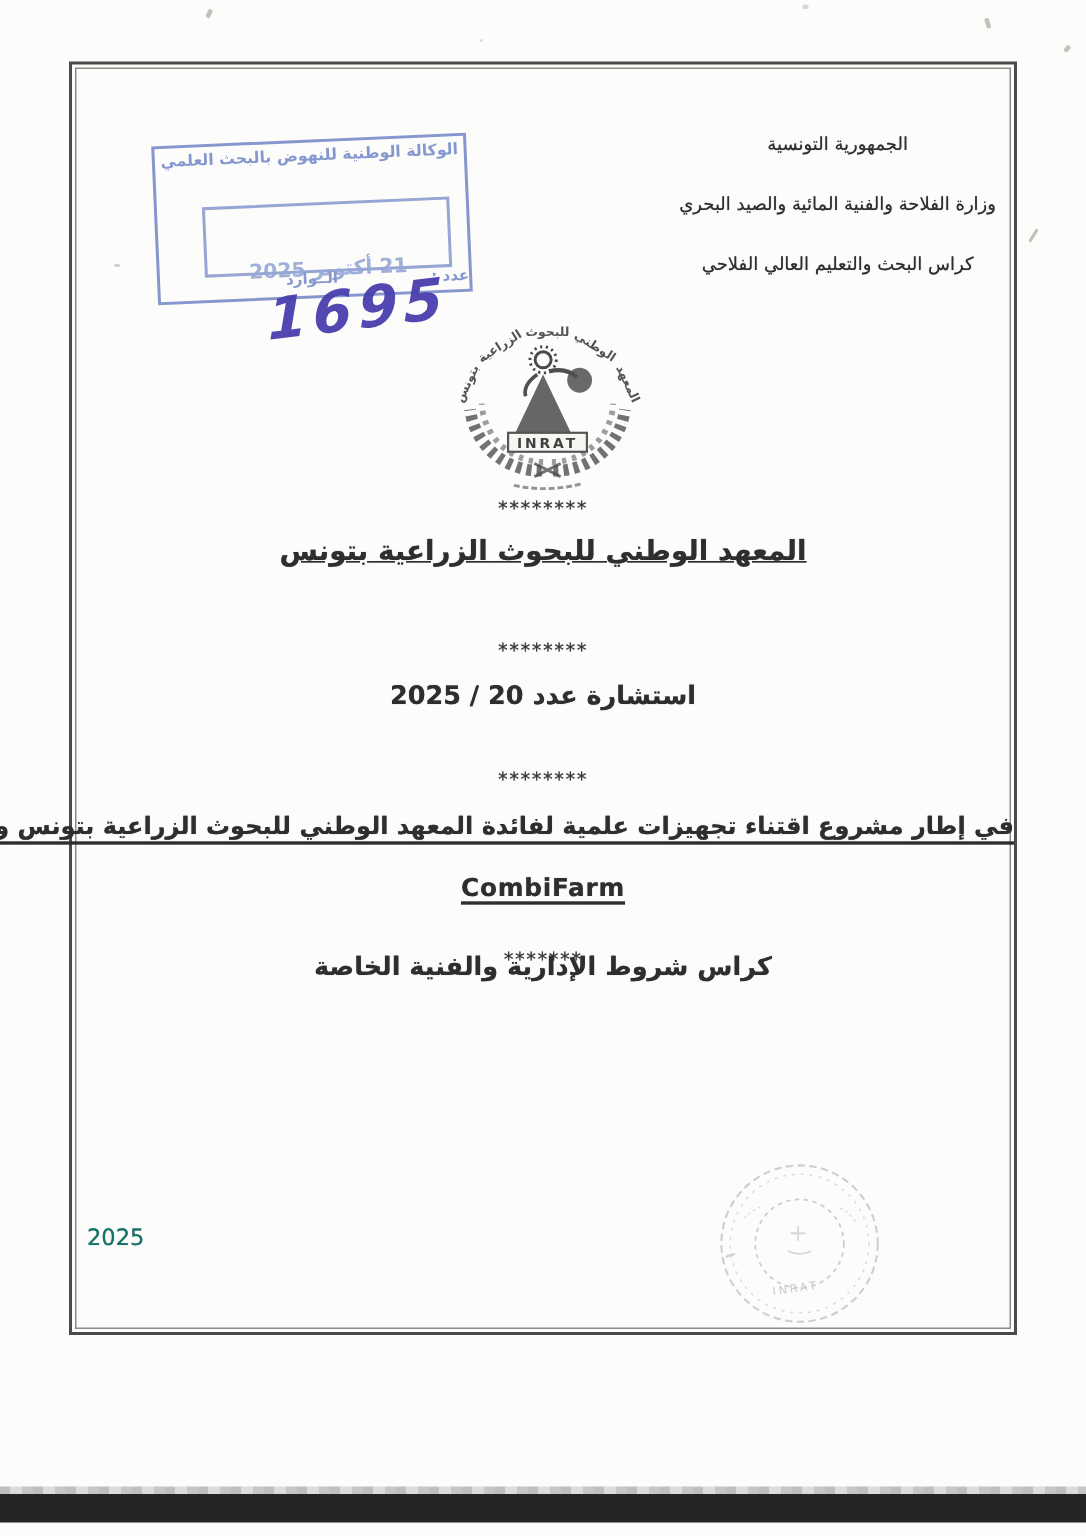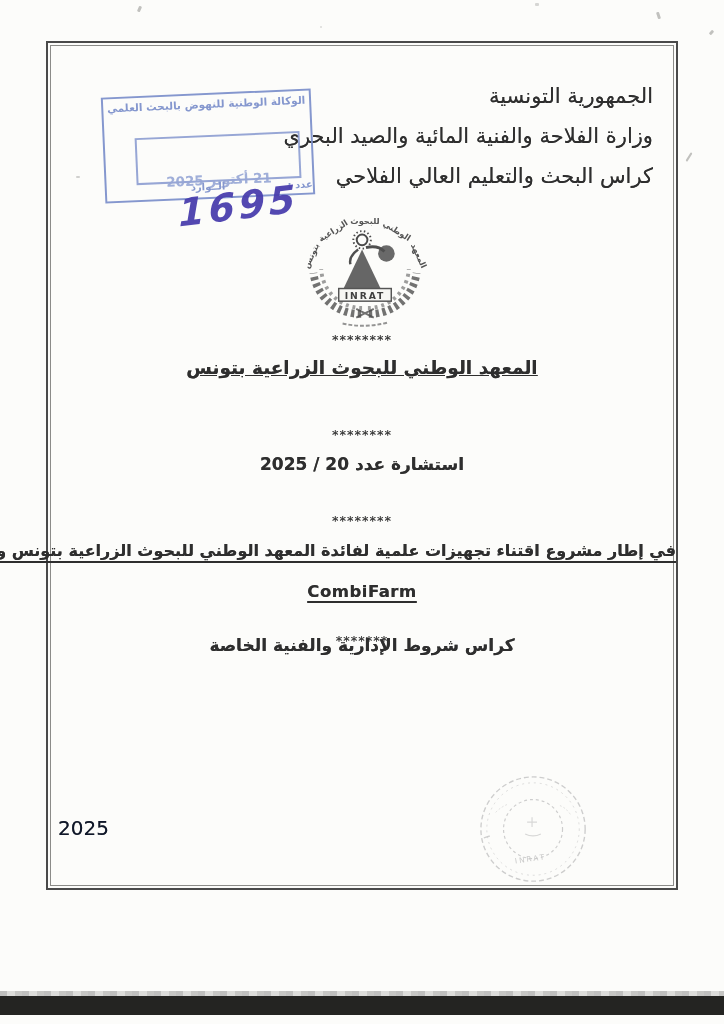--- a/index.html
+++ b/index.html
@@ -21,21 +21,21 @@
     border:2px solid var(--frame-ink);
   }
   .frame::before{
     content:"";position:absolute;inset:2px;border:1px solid #8b8b88;pointer-events:none;
   }
   .ar{direction:rtl;unicode-bidi:plaintext;}
   .cx{position:absolute;left:0;right:0;text-align:center;}
   .scantext{text-shadow:0 0 .5px rgba(46,46,46,.75);}
 
   
-  .letterhead{position:absolute;top:33px;right:23px;text-align:right;font-size:21px;line-height:40px;}
+  .letterhead{position:absolute;top:33px;right:12px;text-align:center;font-size:12px;line-height:40px;}
 
   
   .stamp{
     position:absolute;left:55px;top:50px;width:206px;height:102px;
     color:var(--stamp-ink);border:2px solid currentColor;opacity:.92;
     transform:rotate(-2.5deg);font-weight:bold;
   }
   .stamp-agency{white-space:nowrap;text-align:center;font-size:10.5px;padding-top:3px;}
   .stamp-datebox{position:absolute;left:30px;top:40px;width:161px;height:43px;border:2px solid currentColor;opacity:.85;}
   .stamp-date{position:absolute;bottom:-8px;left:4px;right:4px;text-align:center;font-size:13.5px;white-space:nowrap;letter-spacing:1px;opacity:.9;}
@@ -58,21 +58,21 @@
   .title-project{
     top:498px;font-size:16px;font-weight:bold;white-space:nowrap;
     text-decoration:underline;text-underline-offset:5px;text-decoration-thickness:1.5px;
   }
   .title-combifarm{
     top:539px;font-size:16.5px;font-weight:bold;letter-spacing:.5px;
     text-decoration:underline;text-underline-offset:4px;text-decoration-thickness:1.5px;
   }
   .title-document{top:592px;font-size:17px;font-weight:bold;}
 
-  .year{position:absolute;left:10px;top:773px;font-size:20px;color:#0f172a;}
+  .year{position:absolute;left:10px;top:773px;font-size:15px;color:#0f766e;}
 
   
   .round-stamp{position:absolute;left:428px;top:730px;width:118px;height:118px;opacity:.9;}
 
   
   .scan-noise-line{
     position:absolute;left:0;top:991px;width:724px;height:6px;opacity:.55;
     background:repeating-linear-gradient(90deg,#8d8d8d 0 7px,#c2c2c0 7px 15px,#9a9a98 15px 22px);
   }
   .scan-strip{position:absolute;left:0;top:996px;width:724px;height:19px;background:#242422;}

